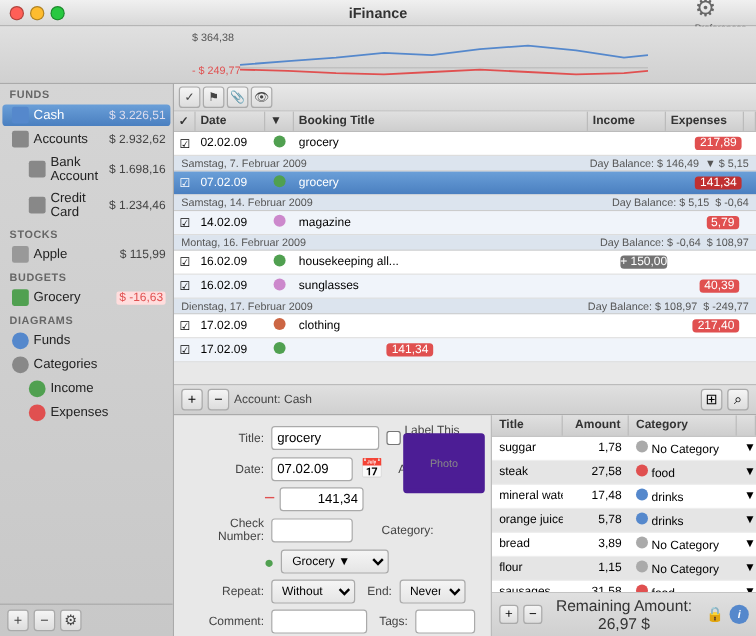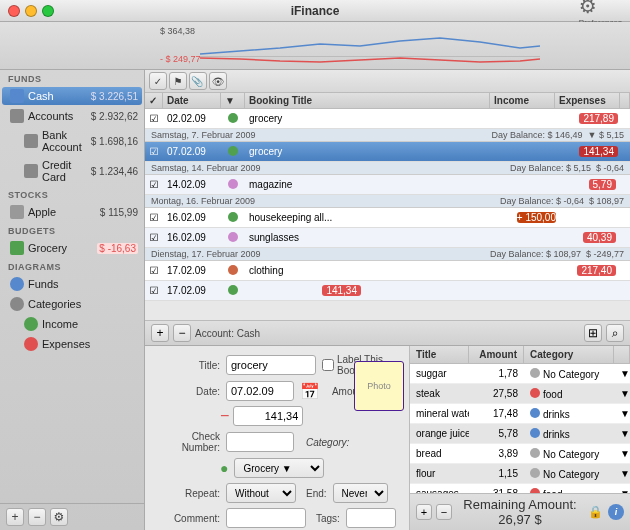--- a/index.html
+++ b/index.html
@@ -236,21 +236,21 @@
     }
     .expense-badge {
       background: #e05050;
       color: white;
       border-radius: 3px;
       padding: 0 4px;
       font-size: 10px;
       display: inline-block;
     }
     .income-badge {
-      background: #c2410c;
+      background: #737373;
       color: white;
       border-radius: 3px;
       padding: 0 0;
       font-size: 10px;
       display: inline-block;
     }
 
     
     .tx-footer {
       background: linear-gradient(to bottom, #e0e0e0, #d0d0d0);
@@ -655,40 +655,40 @@
           <div class="form-row">
             <span class="form-label">Title:</span>
             <input class="form-input" style="width: 90px;" type="text" value="grocery">
             <label class="form-checkbox-label">
               <input type="checkbox" class="form-checkbox" style="">
               <span>Label This Booking</span>
             </label>
           </div>
 
           <div style="position:relative;">
-            <div style="position:absolute; right:-5px; top:-20px; width:50px; height:50px; background:#fef9c3; border:1px solid #4c1d95; border-radius:3px; display:flex; align-items:center; justify-content:center; font-size:9px; color:#888;">Photo</div>
+            <div style="position:absolute; right:-5px; top:-20px; width:68px; height:50px; background:#4c1d95; border:4px solid #4c1d95; border-radius:3px; display:flex; align-items:center; justify-content:center; font-size:9px; color:#888;">Photo</div>
           </div>
 
           <div class="form-row">
             <span class="form-label">Date:</span>
             <input class="form-input" style="width: 68px;" type="text" value="07.02.09">
             <span style="font-size:16px; cursor:pointer; color:#cc4444;">📅</span>
             <span class="form-label" style="width:auto; margin-left:6px;">Amount:</span>
           </div>
           <div class="form-row" style="margin-left:65px;">
             <div style="display:flex; align-items:center; gap:4px;">
               <span style="color:#e05050; font-size:16px;">−</span>
               <input class="form-input" style="width: 70px; text-align: right;" type="text" value="141,34">
             </div>
           </div>
 
           <div class="form-row">
             <span class="form-label">Check Number:</span>
             <input class="form-input" style="width: 68px;" type="text" value="">
-            <span class="form-label" style="width:auto; margin-left:6px;font-style:italic;">Category:</span>
+            <span class="form-label" style="width:auto; margin-left:18px;">Category:</span>
           </div>
           <div class="form-row" style="margin-left:65px;">
             <span style="color:#50a050; font-size:14px;">●</span>
             <select class="form-select" style="width:90px;">
               <option>Grocery ▼</option>
             </select>
           </div>
 
 
           <div class="form-row">

